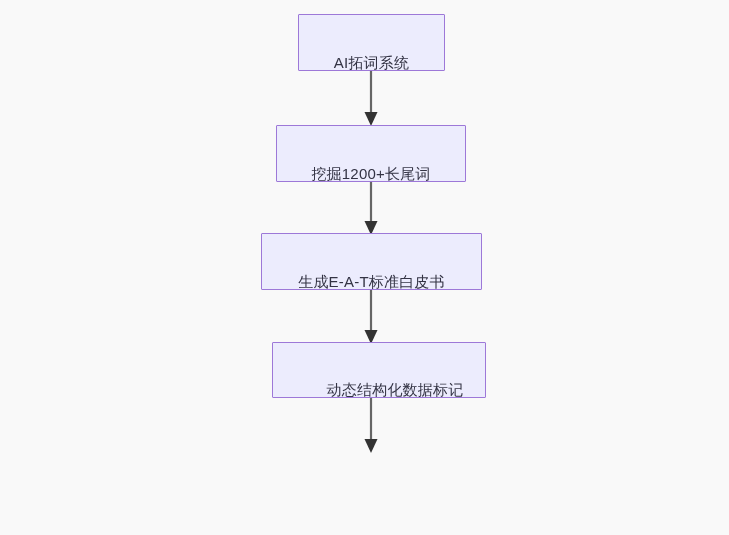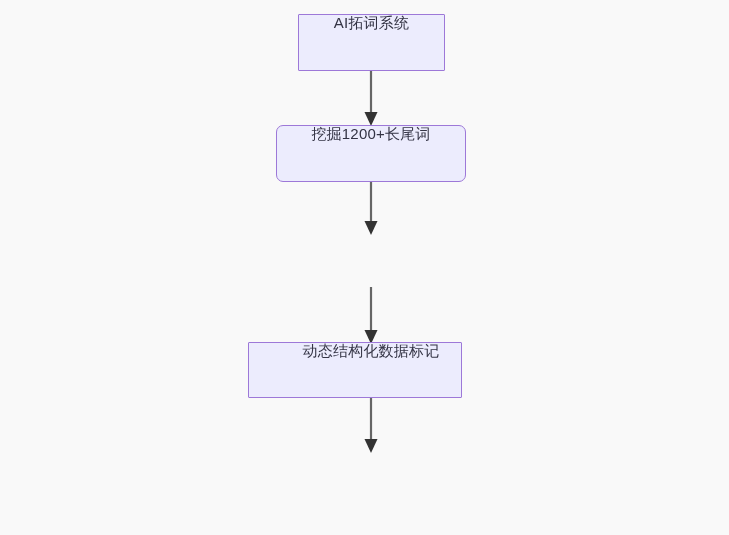--- a/index.html
+++ b/index.html
@@ -18,21 +18,21 @@
     width: 729px;
     height: 535px;
   }
   .node {
     position: absolute;
     box-sizing: border-box;
     background: #ececfd;
     border: 1.6px solid #9d78d8;
     border-radius: 1px;
     display: flex;
-    align-items: flex-start;
+    align-items: flex-end;
     justify-content: center;
     color: #333344;
     font-size: 15px;
     letter-spacing: 0.2px;
     white-space: nowrap;
   }
   .node-label {
     display: block;
     line-height: 1;
   }
@@ -74,23 +74,26 @@
     <svg width="28" height="60" viewBox="0 0 28 60">
       <line x1="14" y1="0" x2="14" y2="49" stroke="#666666" stroke-width="2.2"></line>
       <polygon points="14,58 7.5,44 20.5,44" fill="#333333"></polygon>
     </svg>
   </div>
 
   <div class="node" style="left:298px; top:14px; width:147px; height:57px;">
     <span class="node-label">AI拓词系统</span>
   </div>
 
-  <div class="node" style="left:276px; top:125px; width:190px; height:57px;border-radius:7px;">
+  <div class="node" style="left:276px; top:125px; width:190px; height:57px;">
     <span class="node-label">挖掘1200+长尾词</span>
   </div>
 
+  <div class="node" style="left:261px; top:233px; width:221px; height:57px;">
+    <span class="node-label">生成E-A-T标准白皮书</span>
+  </div>
 
-  <div class="node" style="left:248px; top:342px; width:214px; height:56px;padding-left:32px;">
+  <div class="node" style="left:272px; top:342px; width:214px; height:56px;padding-left:32px;">
     <span class="node-label">动态结构化数据标记</span>
   </div>
 
 
 </div>
 
 </body></html>

